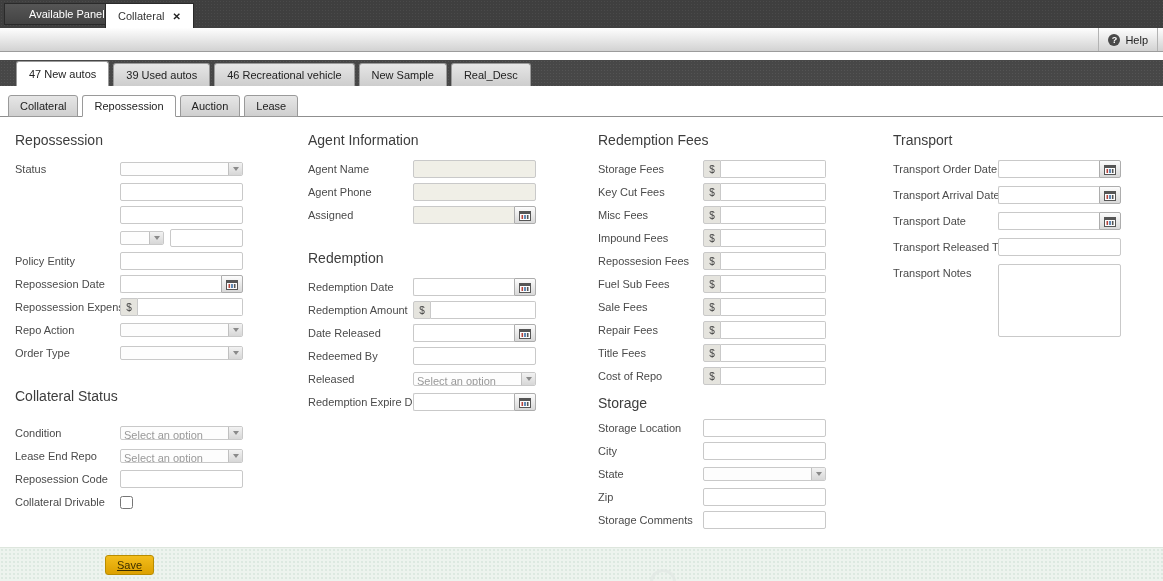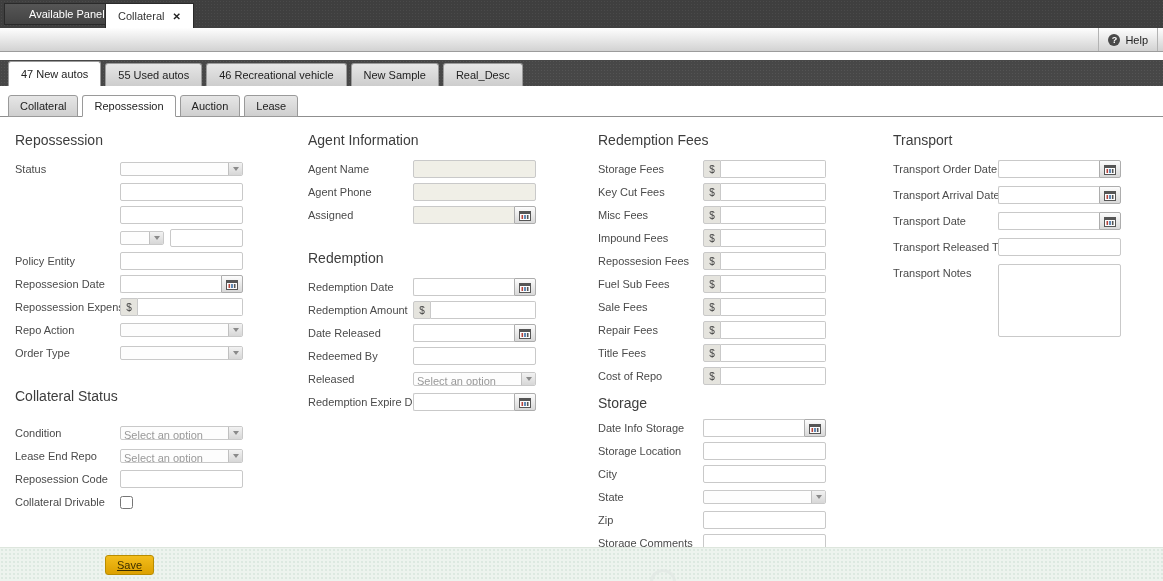--- a/index.html
+++ b/index.html
@@ -29,21 +29,21 @@
               gap:5px; padding:0 9px; border-left:1px solid #b3b3b3; border-right:1px solid #b3b3b3;
               font-size:11px; color:#222; cursor:pointer; }
   .help-ico { width:12px; height:12px; border-radius:50%; background:#4a4a4a; color:#fff;
               font-size:9px; font-weight:bold; display:flex; align-items:center; justify-content:center; }
 
   .gap8 { height:8px; background:#fff; }
 
   
   .panel-tabs { height:26px; background-color:#474747;
                 background-image:radial-gradient(rgba(255,255,255,0.07) 1px, transparent 1px);
-                background-size:3px 3px; display:flex; align-items:flex-end; padding-left:8px; gap:4px; }
+                background-size:3px 3px; display:flex; align-items:flex-end; padding-left:16px; gap:4px; }
   .ptab { height:23px; padding:0 12px; font-size:11px; color:#222; display:flex; align-items:center;
           background:linear-gradient(#e6e6e6,#cdcdcd); border:1px solid #9a9a9a;
           border-radius:3px 3px 0 0; border-bottom:none; cursor:pointer; }
   .ptab.active { background:#fff; height:25px; }
 
   
   .sub-tabs { height:31px; padding:9px 0 0 8px; display:flex; gap:4px;
               border-bottom:1px solid #8f8f8f; background:#fff; }
   .stab { height:22px; padding:0 11px; font-size:11px; color:#222; display:flex; align-items:center;
           background:linear-gradient(#e6e6e6,#cfcfcf); border:1px solid #9a9a9a;
@@ -118,21 +118,21 @@
     <div class="help-btn">
       <span class="help-ico">?</span>
       <span>Help</span>
     </div>
   </div>
 
   <div class="gap8"></div>
 
   <div class="panel-tabs">
     <div class="ptab active">47 New autos</div>
-    <div class="ptab">55 Used autos</div>
+    <div class="ptab">39 Used autos</div>
     <div class="ptab">46 Recreational vehicle</div>
     <div class="ptab">New Sample</div>
     <div class="ptab">Real_Desc</div>
   </div>
 
   <div class="sub-tabs">
     <div class="stab">Collateral</div>
     <div class="stab active">Repossession</div>
     <div class="stab">Auction</div>
     <div class="stab">Lease</div>
@@ -402,35 +402,20 @@
       </div>
       <div class="row">
         <span class="lbl">Cost of Repo</span>
         <span class="cur">$</span>
         <input class="txt cur-in" style="">
       </div>
 
       <h2 class="sec-title" style="margin-top:10px; margin-bottom:8px;">Storage</h2>
 
       <div class="row">
-        <span class="lbl">Date Info Storage</span>
-        <div class="dgrp">
-          <input class="txt date-in" style="">
-          <button class="cal-btn">
-            <svg width="12" height="11" viewBox="0 0 12 11">
-                <rect x="0.5" y="1.5" width="11" height="9" fill="#fdfdfd" stroke="#555"></rect>
-                <rect x="1" y="2" width="10" height="2" fill="#555"></rect>
-                <rect x="2.5" y="5" width="1.6" height="4" fill="#b5443c"></rect>
-                <rect x="5.2" y="5" width="1.6" height="4" fill="#3a6ea5"></rect>
-                <rect x="7.9" y="5" width="1.6" height="4" fill="#555"></rect>
-              </svg>
-          </button>
-        </div>
-      </div>
-      <div class="row">
         <span class="lbl">Storage Location</span>
         <input class="txt w123" style="">
       </div>
       <div class="row">
         <span class="lbl">City</span>
         <input class="txt w123" style="">
       </div>
       <div class="row">
         <span class="lbl">State</span>
         <div class="combo w123">

